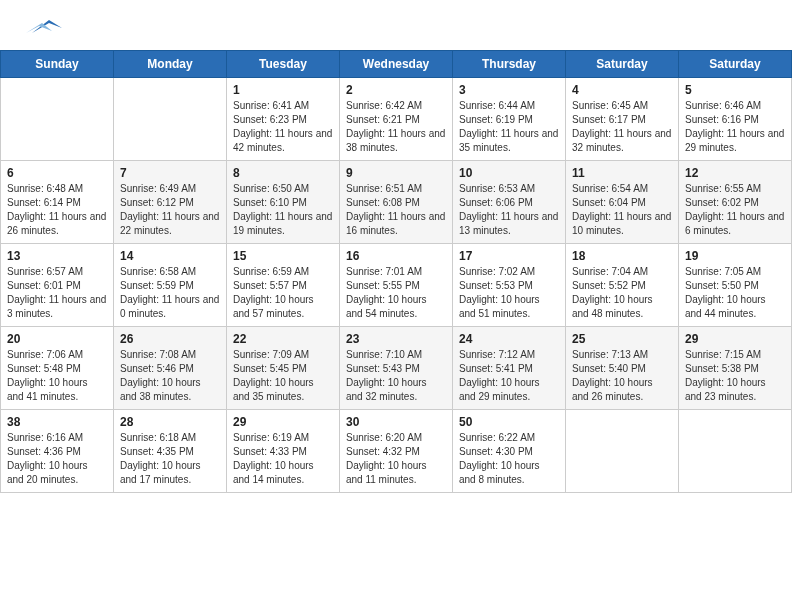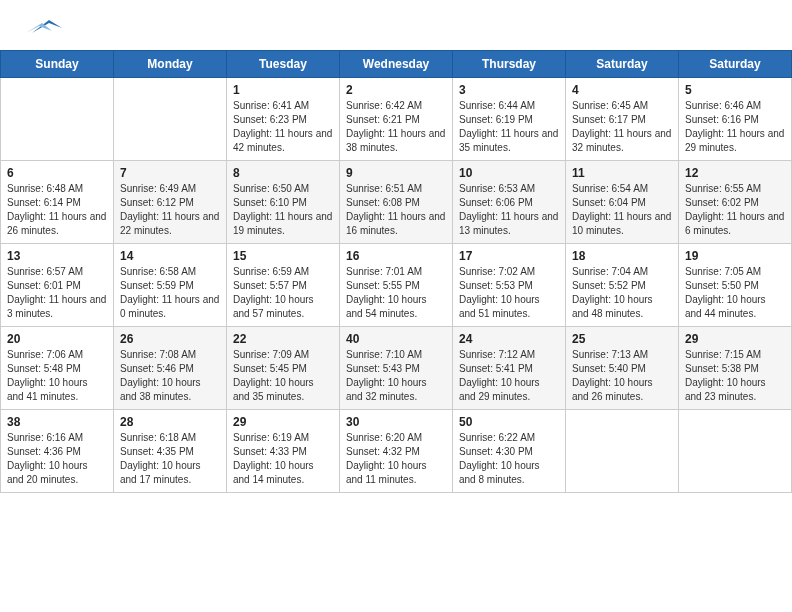--- a/index.html
+++ b/index.html
@@ -205,21 +205,21 @@
         </td>
         <td>
           <div class="day-num">26</div>
           <div class="day-info">Sunrise: 7:08 AM<br>Sunset: 5:46 PM<br>Daylight: 10 hours and 38 minutes.</div>
         </td>
         <td>
           <div class="day-num">22</div>
           <div class="day-info">Sunrise: 7:09 AM<br>Sunset: 5:45 PM<br>Daylight: 10 hours and 35 minutes.</div>
         </td>
         <td>
-          <div class="day-num">40</div>
+          <div class="day-num">23</div>
           <div class="day-info">Sunrise: 7:10 AM<br>Sunset: 5:43 PM<br>Daylight: 10 hours and 32 minutes.</div>
         </td>
         <td>
           <div class="day-num">24</div>
           <div class="day-info">Sunrise: 7:12 AM<br>Sunset: 5:41 PM<br>Daylight: 10 hours and 29 minutes.</div>
         </td>
         <td>
           <div class="day-num">25</div>
           <div class="day-info">Sunrise: 7:13 AM<br>Sunset: 5:40 PM<br>Daylight: 10 hours and 26 minutes.</div>
         </td>

